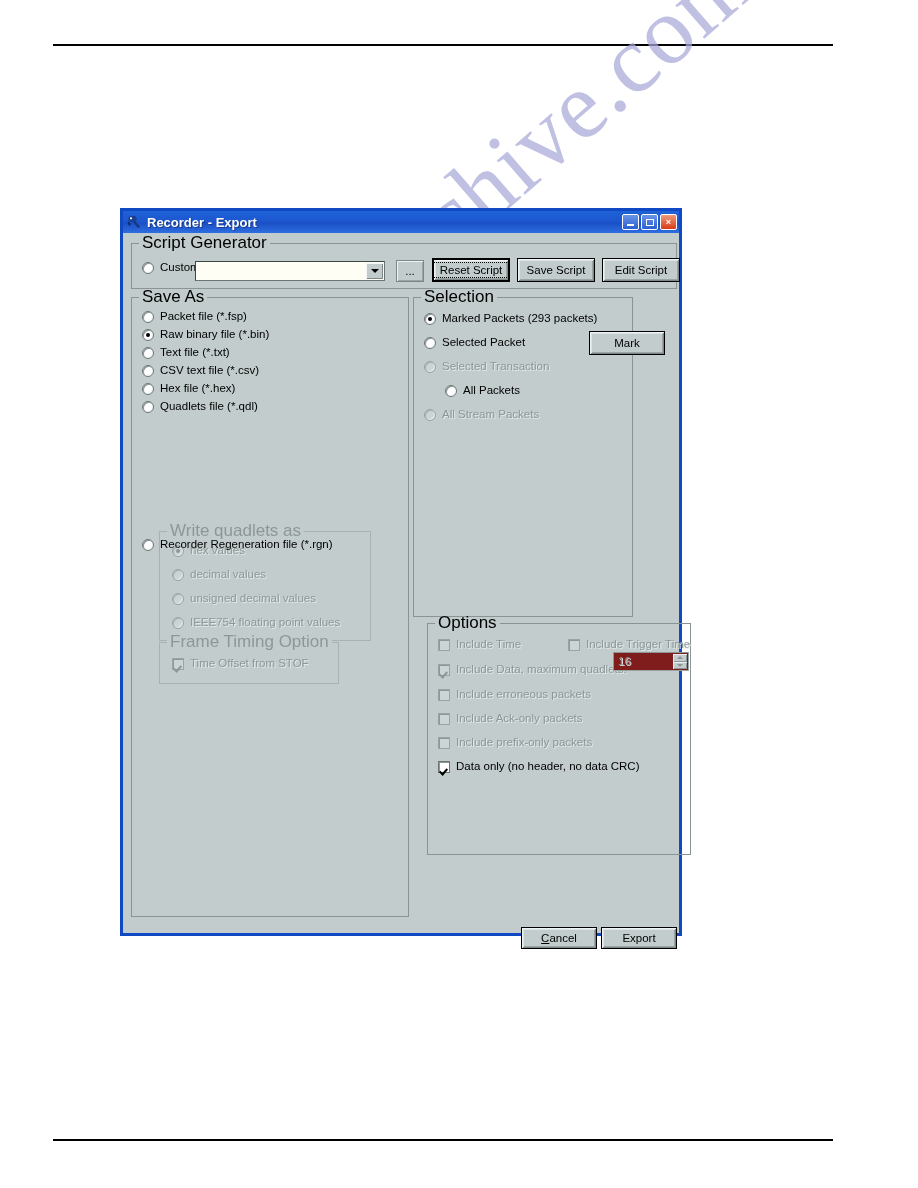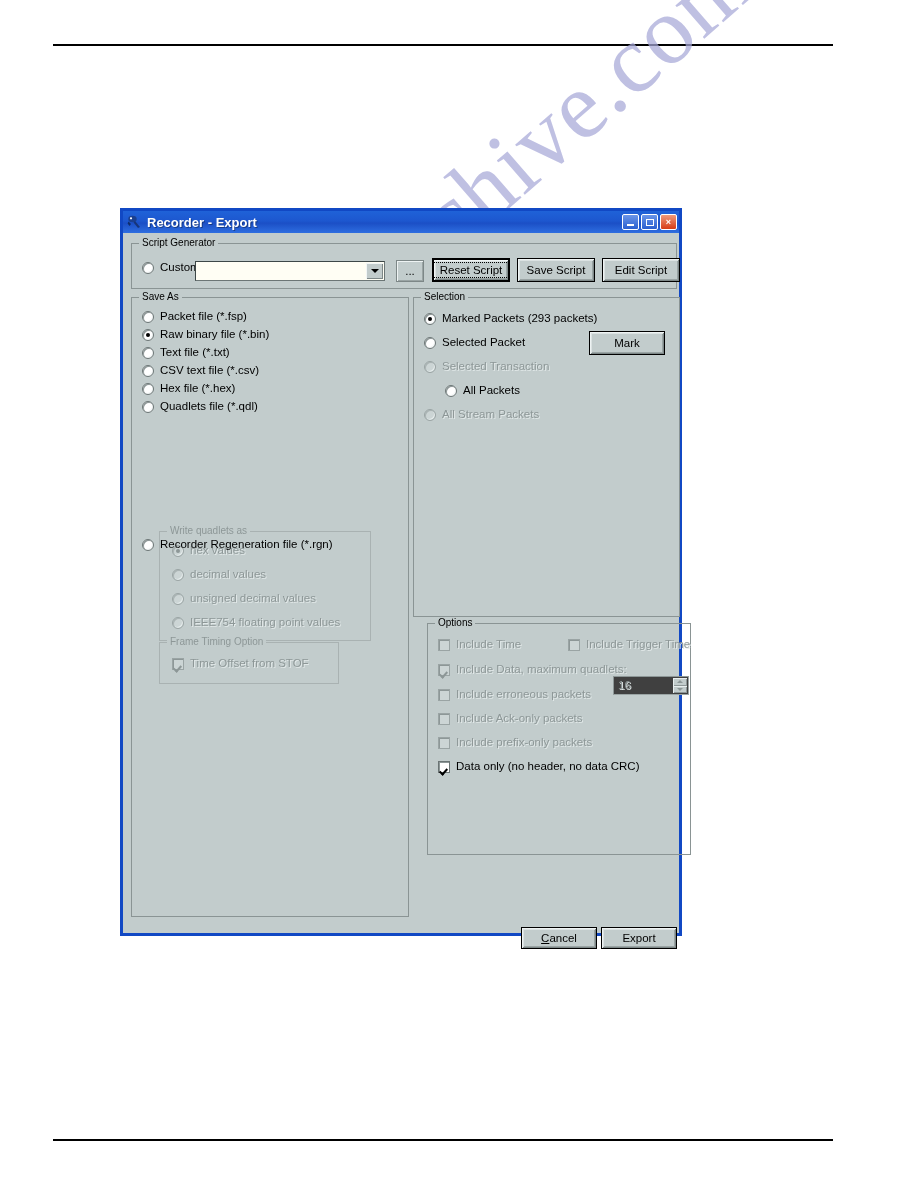--- a/index.html
+++ b/index.html
@@ -116,30 +116,30 @@
     border: 1px solid #8a9494;
     border-top-color: #8a9494;
     box-sizing: border-box;
   }
   .group > .glabel {
     position: absolute;
     top: -7px;
     left: 7px;
     background: #c2cccc;
     padding: 0 3px;
-    font-size: 10px;
+    font-size: 17px;
     line-height: 12px;
     white-space: nowrap;
   }
   .group.disabled > .glabel { color: #8d9797; }
   .group.disabled { border-color: #a9b2b2; }
 
   #grp-script   { left: 8px;  top: 10px;  width: 546px; height: 46px; }
   #grp-saveas   { left: 8px;  top: 64px;  width: 278px; height: 620px; }
-  #grp-selection{ left: 290px;top: 64px;  width: 267px; height: 320px; text-decoration: underline; }
+  #grp-selection{ left: 290px;top: 64px;  width: 220px; height: 320px; text-decoration: underline; }
   #grp-options  { left: 290px;top: 390px; width: 264px; height: 232px; margin-left: 14px; }
   #grp-quadlets { left: 27px; top: 201px; width: 212px; height: 110px; margin-top: 32px; }
   #grp-frame    { left: 27px; top: 344px; width: 180px; height: 42px; }
 
   
   .ctl {
     position: absolute;
     display: flex;
     align-items: center;
     white-space: nowrap;
@@ -258,23 +258,23 @@
   .combo .carrow::after {
     content: "";
     border-left: 4px solid transparent;
     border-right: 4px solid transparent;
     border-top: 4px solid #000;
   }
 
   
   .spin {
     position: absolute;
-    left: 185px; top: 52px;
+    left: 185px; top: 28px;
     width: 76px; height: 19px;
-    background: #404040;
+    background: #7f1d1d;
     border: 1px solid #9aa4a4;
     border-top-color: #8d9797;
     border-left-color: #8d9797;
     box-sizing: border-box;
     display: flex;
     align-items: stretch;
   }
   .spin .svalue {
     flex: 1 1 auto;
     padding: 2px 4px;

